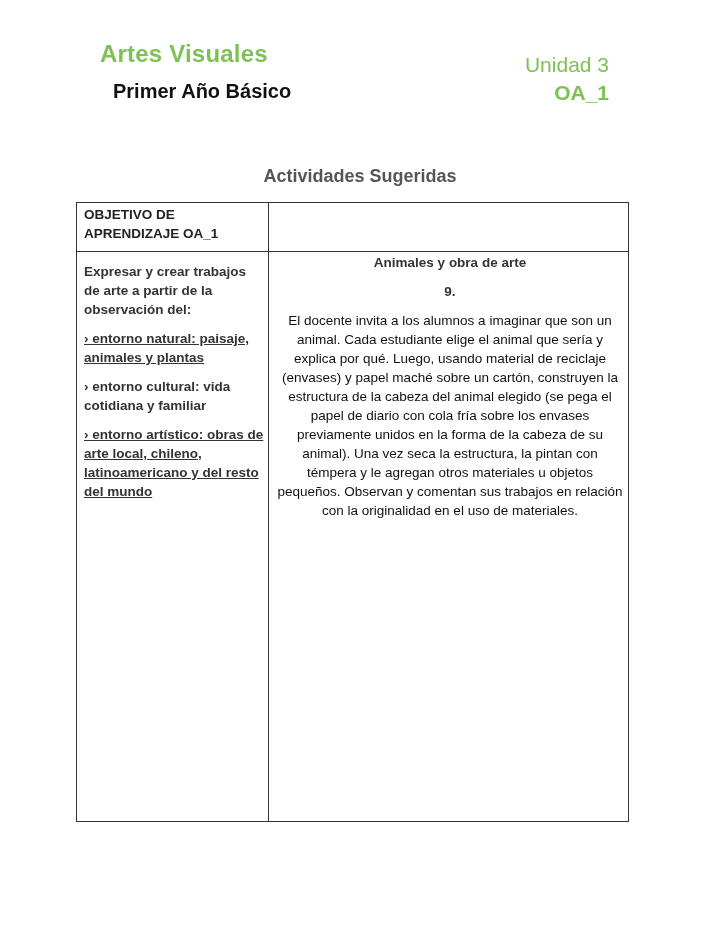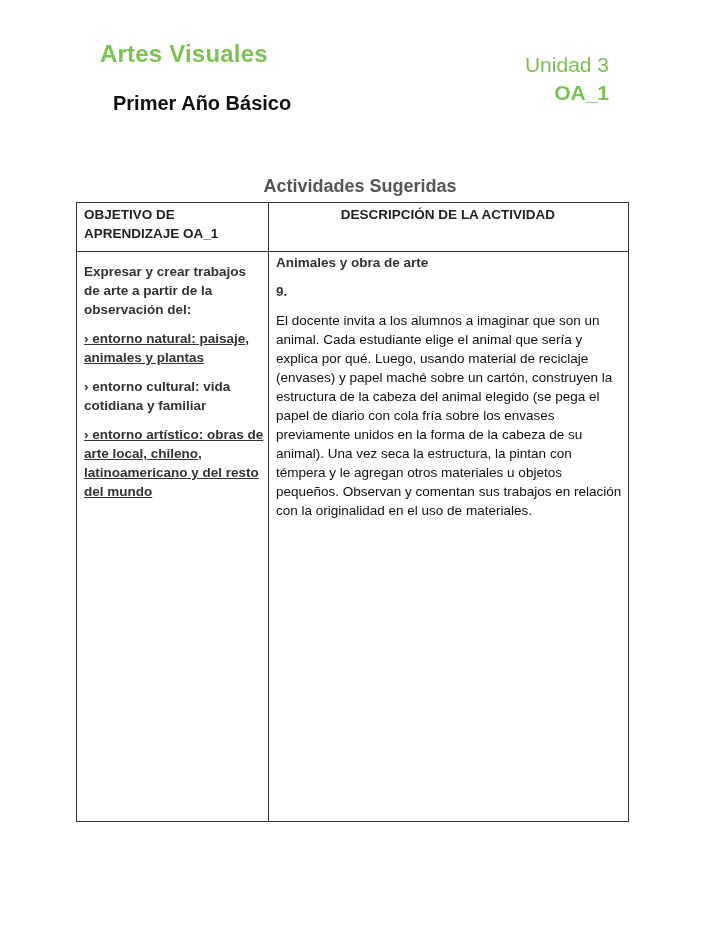--- a/index.html
+++ b/index.html
@@ -1,51 +1,50 @@
 <!DOCTYPE html>
 <html><head>
 <meta charset="utf-8">
 <style>
   html, body { margin: 0; padding: 0; background: #ffffff; }
   body { width: 720px; height: 932px; position: relative; overflow: hidden;
          font-family: "Liberation Sans", "DejaVu Sans", sans-serif; color: #111; }
   .title-main { position: absolute; left: 100px; top: 40px; font-size: 24px; font-weight: bold; color: #7dc254; letter-spacing: 0.2px; }
-  .title-sub { position: absolute; left: 113px; top: 92px; font-size: 20px; font-weight: bold; color: #111; }
+  .title-sub { position: absolute; left: 113px; top: 80px; font-size: 20px; font-weight: bold; color: #111; }
   .unit { position: absolute; right: 111px; top: 53px; font-size: 21px; font-weight: normal; color: #7dc254; text-align: right; }
   .oa { position: absolute; right: 111px; top: 81px; font-size: 21px; font-weight: bold; color: #7dc254; }
-  .section-title { position: absolute; left: 0; width: 720px; top: 176px; text-align: center; font-size: 18px; font-weight: bold; color: #555; }
+  .section-title { position: absolute; left: 0; width: 720px; top: 166px; text-align: center; font-size: 18px; font-weight: bold; color: #555; }
   .tbl { position: absolute; left: 76px; top: 202px; width: 553px; height: 620px; border: 1.5px solid #333; box-sizing: border-box; }
   .col-div { position: absolute; left: 191px; top: 0; bottom: 0; border-left: 1.5px solid #333; }
   .row-div { position: absolute; left: 0; right: 0; top: 48px; border-top: 1.5px solid #333; }
   .cell { position: absolute; font-size: 13.5px; line-height: 19px; }
   .h1 { left: 7px; top: 2px; width: 180px; font-weight: bold; color: #222; }
   .h2 { left: 195px; right: 4px; top: 2px; text-align: center; font-weight: bold; color: #222; }
   .left-body { left: 7px; top: 50px; width: 180px; font-weight: bold; color: #333; margin-top: 9px; }
   .left-body p { margin: 0 0 10px 0; }
   .ul { text-decoration: underline; }
   .right-body { left: 199px; top: 50px; right: 4px; color: #111; }
-  .right-body p { margin: 0 0 10px 0; }
+  .right-body p { margin: 0 0 10px 0; text-align: center; }
   .bold { font-weight: bold; color: #333; }
 </style>
 </head>
 <body>
 
 <div class="title-main">Artes Visuales</div>
 <div class="title-sub">Primer Año Básico</div>
 <div class="unit">Unidad 3</div>
 <div class="oa">OA_1</div>
 
 <div class="section-title">Actividades Sugeridas</div>
 
 <div class="tbl">
   <div class="col-div"></div>
   <div class="row-div"></div>
 
   <div class="cell h1">OBJETIVO DE APRENDIZAJE OA_1</div>
-  <div class="cell h2">DESCRIPCIÓN DE LA ACTIVIDAD</div>
 
   <div class="cell left-body">
     <p>Expresar y crear trabajos de arte a partir de la observación del:</p>
     <p class="ul">› entorno natural: paisaje, animales y plantas</p>
     <p>› entorno cultural: vida cotidiana y familiar</p>
     <p class="ul">› entorno artístico: obras de arte local, chileno, latinoamericano y del resto del mundo</p>
   </div>
 
   <div class="cell right-body">
     <p class="bold">Animales y obra de arte</p>

